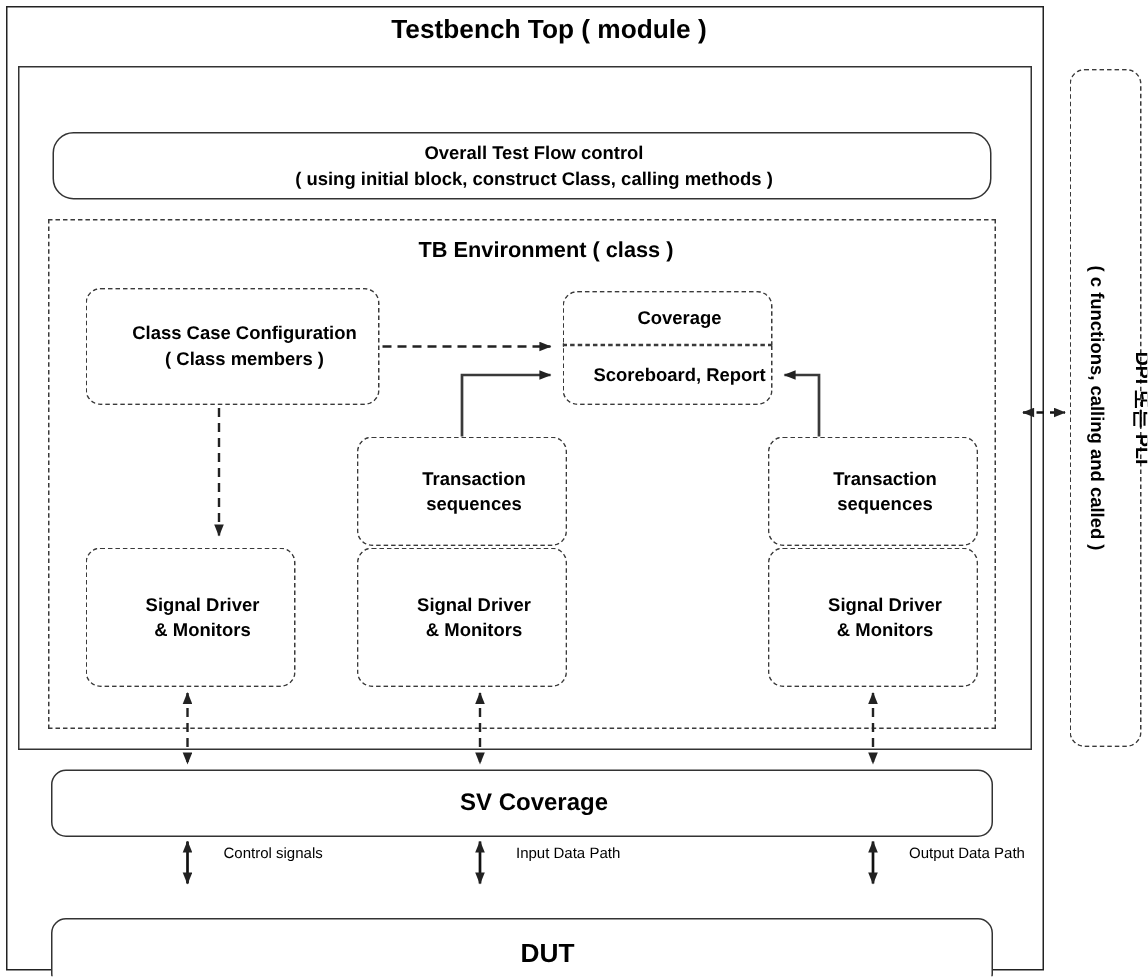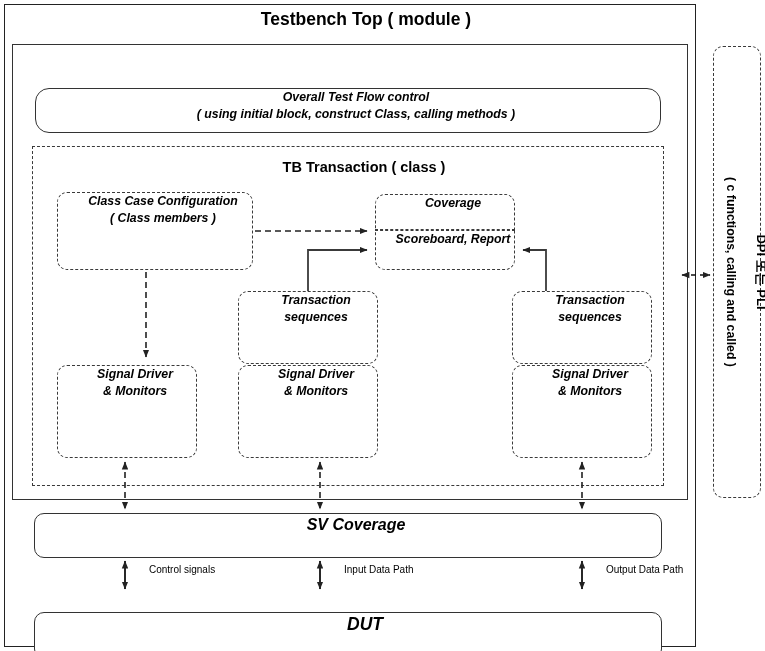--- a/index.html
+++ b/index.html
@@ -62,22 +62,22 @@
   .body-bold {
     font-size: 12.3px;
     font-weight: bold;
   }
   .tiny {
     font-size: 10px;
     font-weight: normal;
   }
   .centerbox {
     display: flex;
+    align-items: center;
     justify-content: center;
-    font-style: italic;
   }
   .vert-text {
     position: absolute;
     transform-origin: center center;
     text-align: center;
     line-height: 1.45;
     white-space: pre-line;
   }
   svg.overlay {
     position: absolute;
@@ -99,21 +99,21 @@
 
   <div class="box solid-thin" style="left:12px; top:44px; width:676px; height:456px;"></div>
 
 
   <div class="box solid-thin rounded-lg centerbox" style="left:35px; top:88px; width:626px; height:45px;">
     <div class="label body-bold" style="position:static; width:100%;"><span>Overall Test Flow control</span><br><span>( using initial block, construct Class, calling methods )</span></div>
   </div>
 
   <div class="box dashed" style="left:32px; top:146px; width:632px; height:340px;"></div>
 
-  <div class="label ttl-md" style="left:32px; top:158px; width:632px;">TB Transaction ( class )</div>
+  <div class="label ttl-md" style="left:32px; top:158px; width:632px;">TB Environment ( class )</div>
 
   <div class="box dashed rounded centerbox" style="left:57px; top:192px; width:196px; height:78px;">
     <div class="label body-bold" style="position:static; width:100%;"><span>Class Case Configuration</span><br><span>( Class members )</span></div>
   </div>
 
   <div class="box dashed rounded centerbox" style="left:375px; top:194px; width:140px; height:36px; border-radius:10px 10px 0 0;">
     <div class="label body-bold" style="position:static; width:100%;">Coverage</div>
   </div>
 
   <div class="box dashed rounded centerbox" style="left:375px; top:230px; width:140px; height:40px; border-radius:0 0 10px 10px;">

